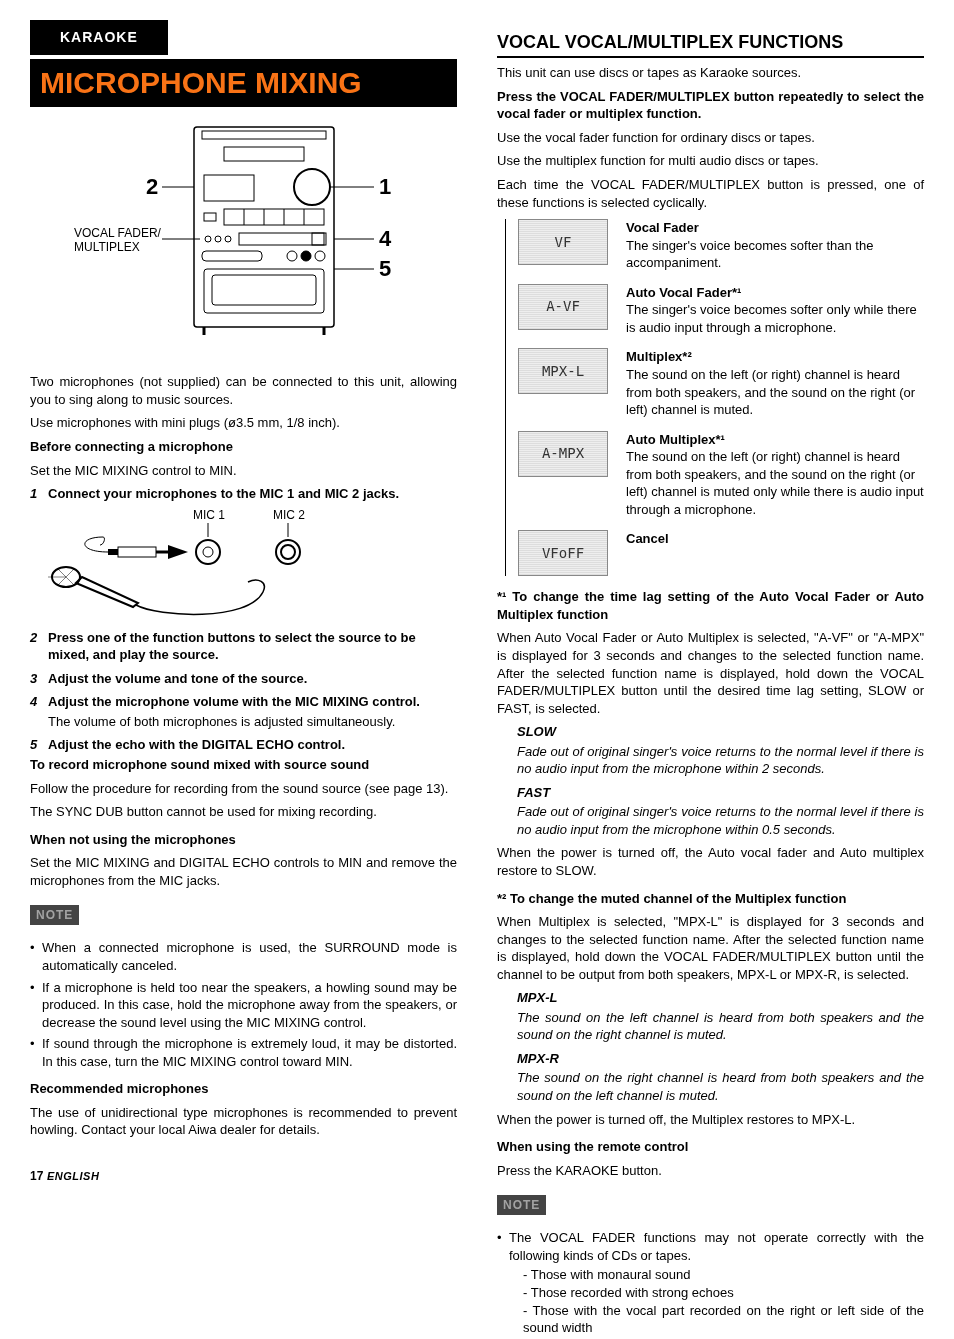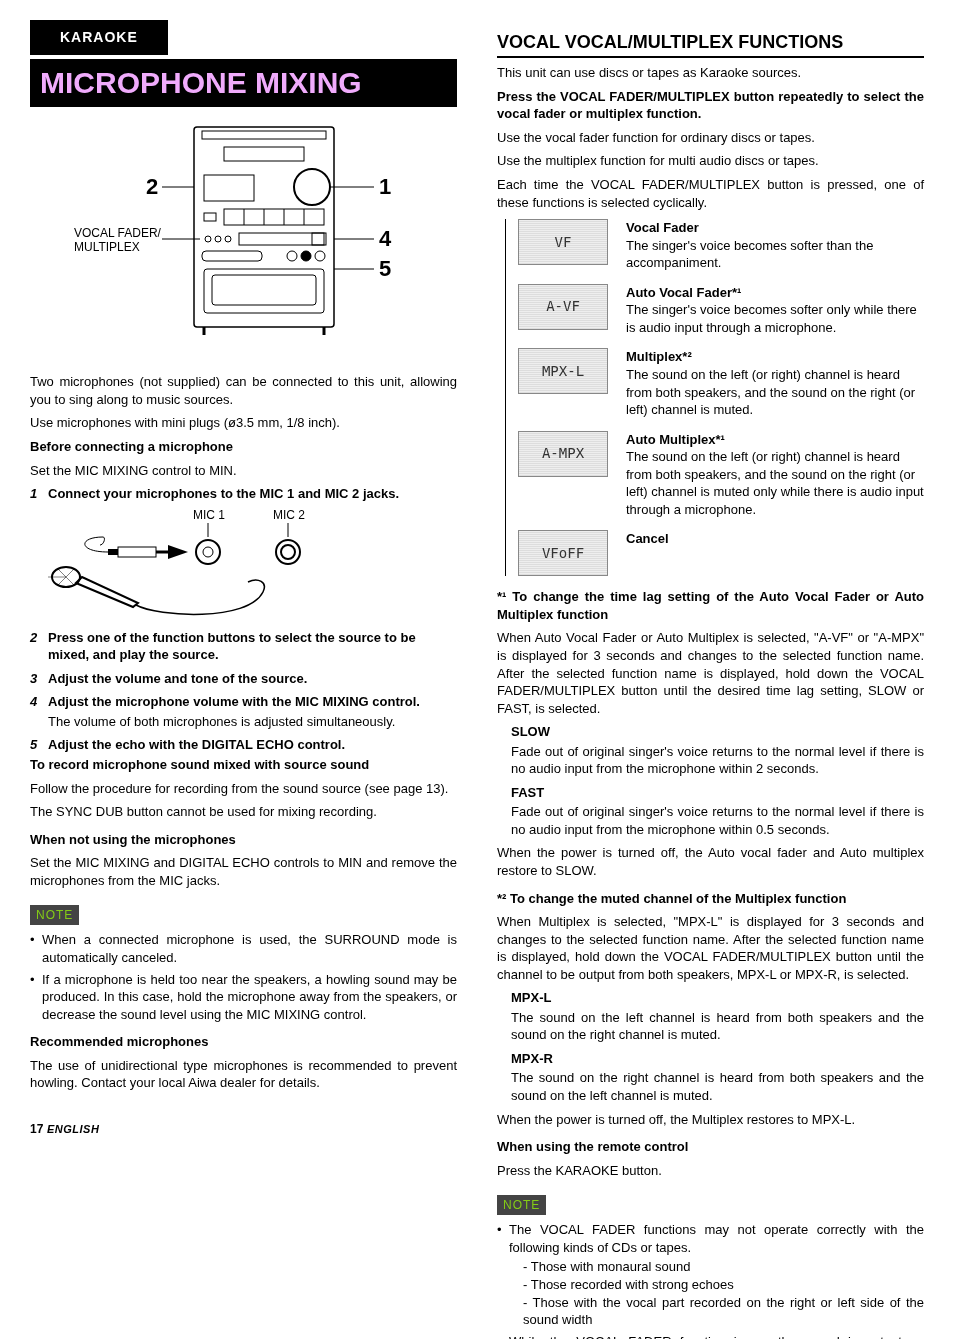--- a/index.html
+++ b/index.html
@@ -24,21 +24,21 @@
     background: #000;
     color: #fff;
     font-weight: bold;
     font-size: 14px;
     padding: 8px 30px;
     display: inline-block;
     letter-spacing: 1px;
   }
   .main-title {
     background: #000;
-    color: #f0abfc;
+    color: #f97316;
     font-family: "Arial Black", Arial, sans-serif;
     font-weight: 900;
     font-size: 30px;
     padding: 4px 10px;
     margin: 4px 0 10px 0;
     letter-spacing: 0px;
   }
   .section-title {
     font-weight: bold;
     font-size: 18px;
@@ -60,26 +60,26 @@
   .step-num {
     font-style: italic;
     font-weight: bold;
     width: 18px;
     flex-shrink:0;
   }
   .step-body { flex: 1; }
   .sub { margin-left: 18px; }
   .note-label {
     background: #444;
-    color: #84cc16;
-    font-weight: normal;
+    color: #a3a3a3;
+    font-weight: bold;
     font-size: 12px;
     padding: 2px 6px;
     display: inline-block;
-    margin: 10px 0 4px 0;
+    margin: 10px 0 12px 0;
     letter-spacing: 1px;
   }
   ul.bullets {
     list-style: none;
     padding: 0;
     margin: 2px 0 6px 0;
   }
   ul.bullets > li {
     position: relative;
     padding-left: 12px;
@@ -127,21 +127,21 @@
     padding-left:12px;
     margin-left:8px;
   }
   .footer {
     margin-top: 28px;
     font-size: 13px;
     font-weight: bold;
   }
   .footer .pn { font-size: 12px; }
   .footer .lang { font-style: italic; font-size:11px; letter-spacing:0.5px;}
-  .indent { margin-left: 14px; }
+  .indent { margin-left: 20px; font-style: italic; }
   .mic-diagram {
     width: 300px;
     margin: 4px auto 12px 18px;
     display:block;
   }
   .svg-label { font-family: Arial; font-size:12px;}
   .callout-num { font-size:22px; font-weight:bold;}
 </style>
 </head>
 <body>
@@ -255,20 +255,21 @@
     <p>Follow the procedure for recording from the sound source (see page 13).</p>
     <p>The SYNC DUB button cannot be used for mixing recording.</p>
 
     <p class="b" style="margin-top:10px">When not using the microphones</p>
     <p>Set the MIC MIXING and DIGITAL ECHO controls to MIN and remove the microphones from the MIC jacks.</p>
 
     <span class="note-label">NOTE</span>
     <ul class="bullets">
       <li>When a connected microphone is used, the SURROUND mode is automatically canceled.</li>
       <li>If a microphone is held too near the speakers, a howling sound may be produced. In this case, hold the microphone away from the speakers, or decrease the sound level using the MIC MIXING control.</li>
+      <li>If sound through the microphone is extremely loud, it may be distorted. In this case, turn the MIC MIXING control toward MIN.</li>
     </ul>
 
     <p class="b" style="margin-top:10px">Recommended microphones</p>
     <p>The use of unidirectional type microphones is recommended to prevent howling. Contact your local Aiwa dealer for details.</p>
 
     <div class="footer">
       <span class="pn">17</span> <span class="lang">ENGLISH</span>
     </div>
   </div>
 

